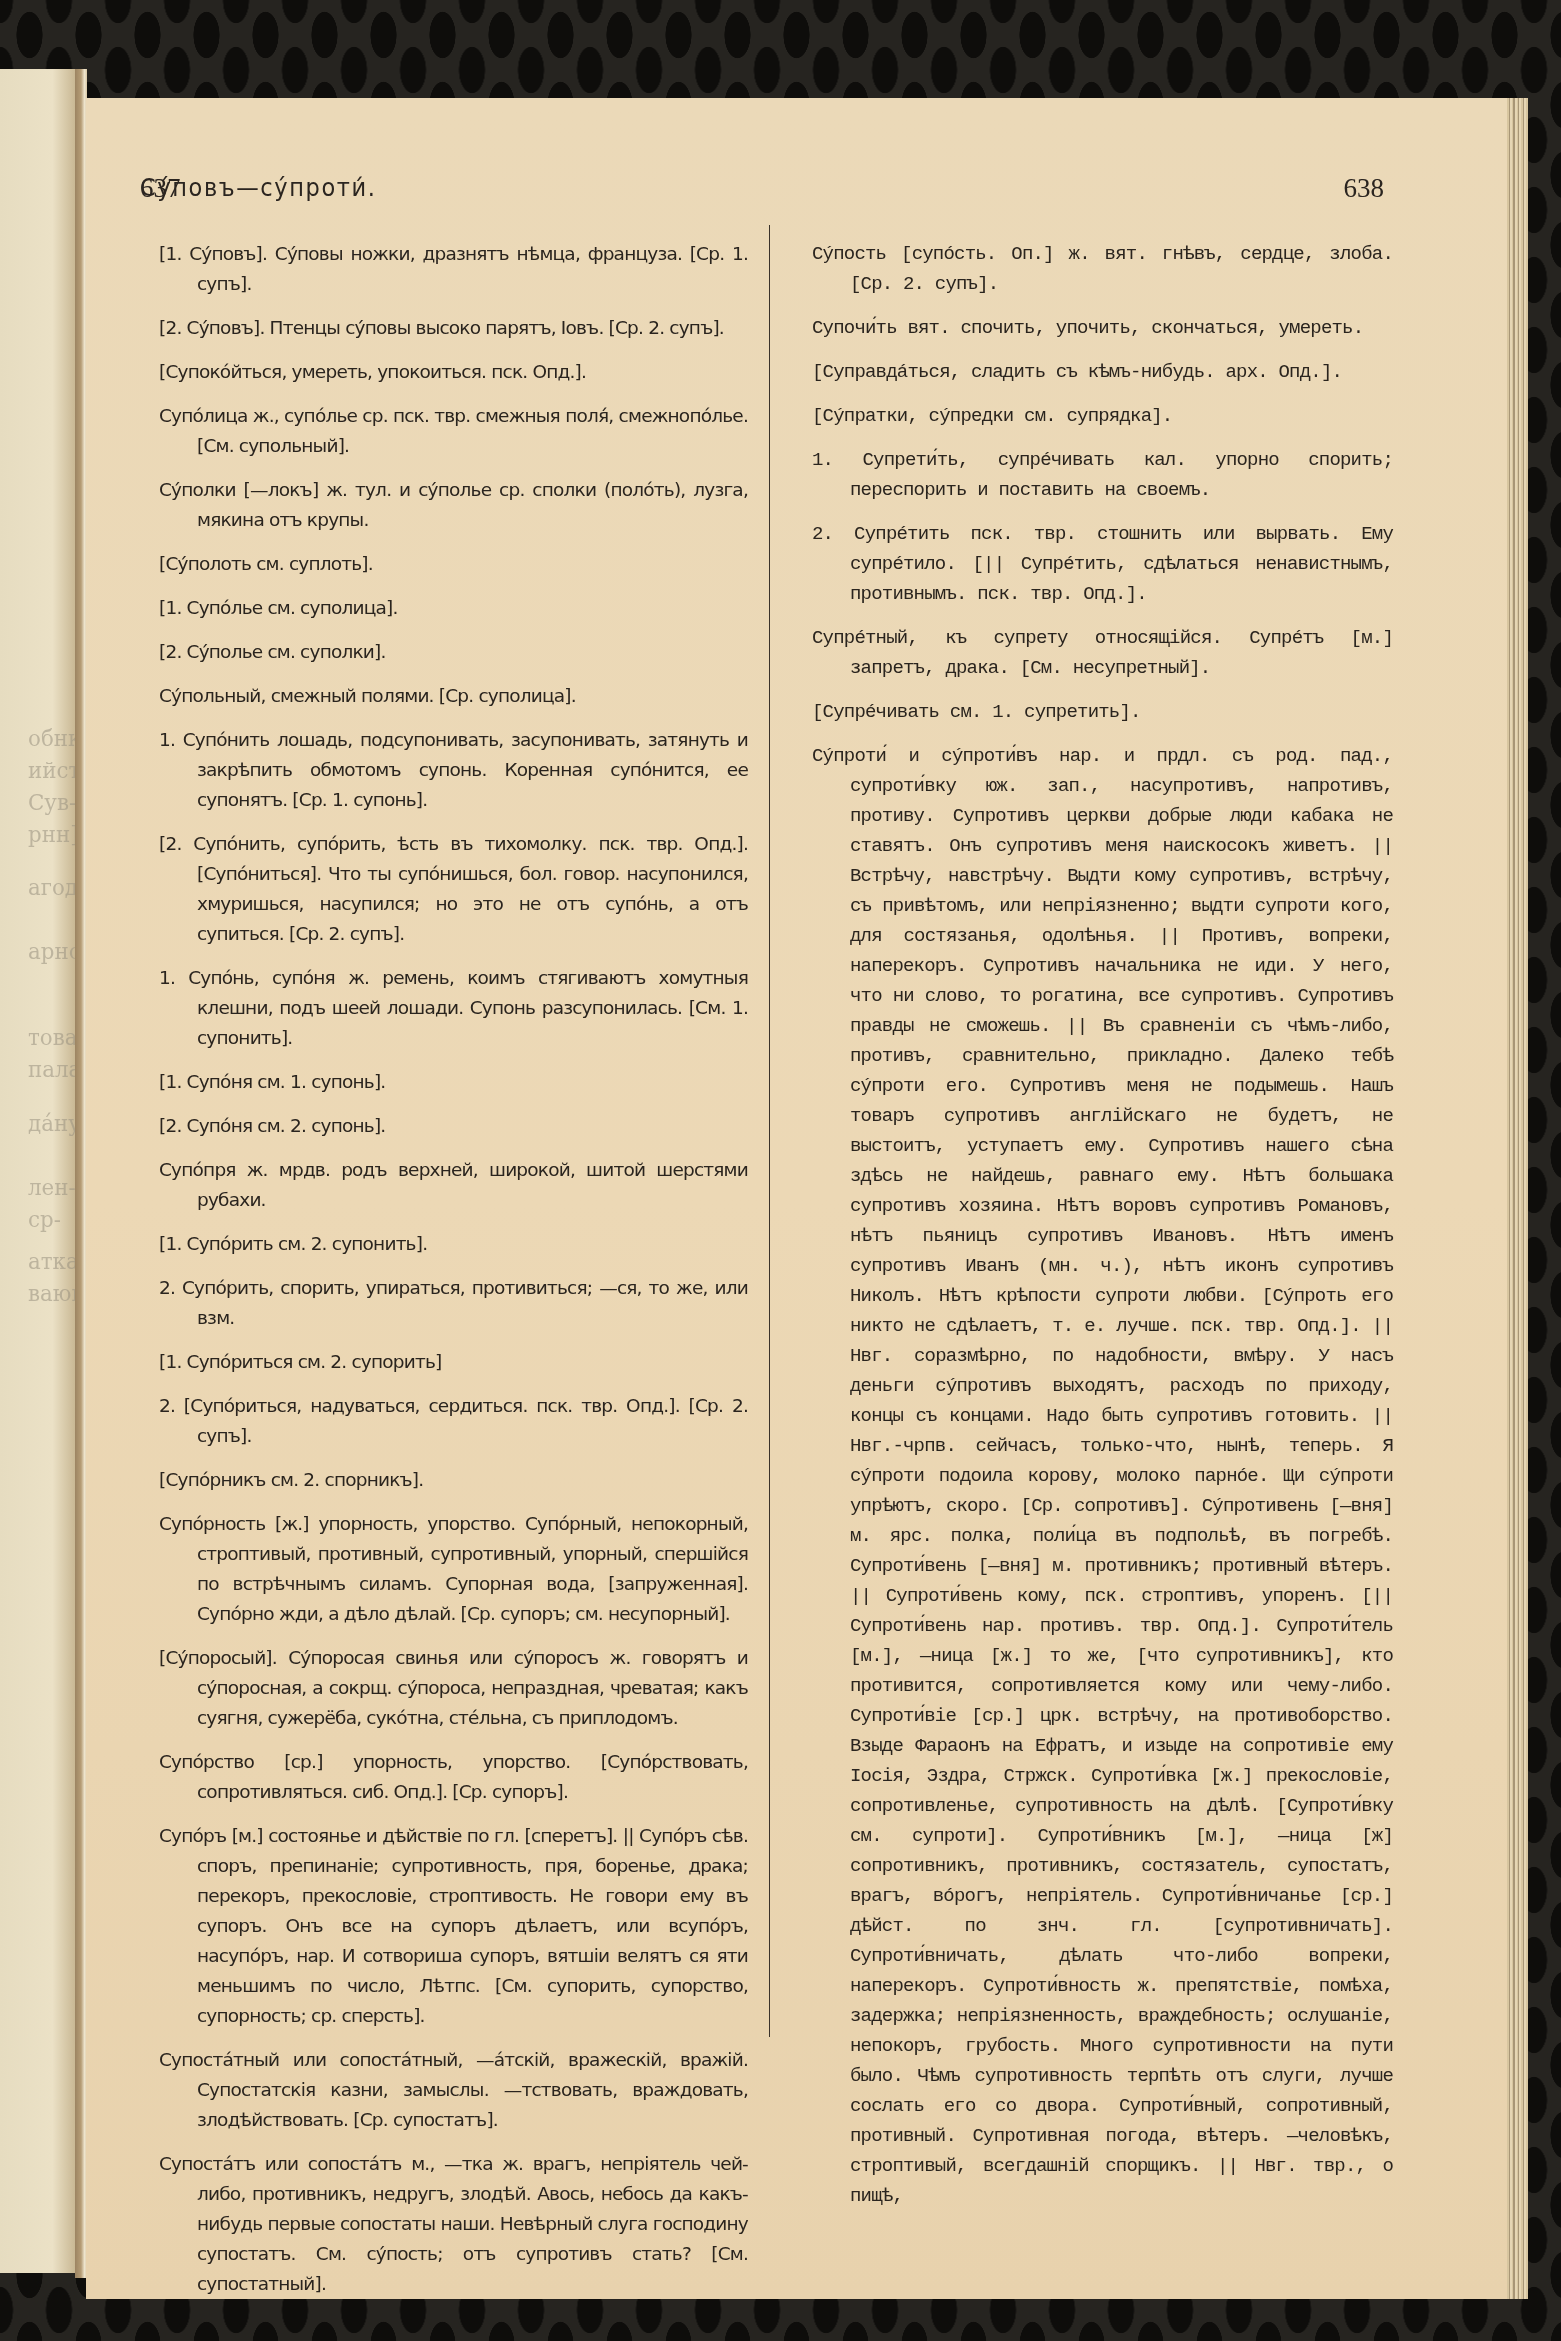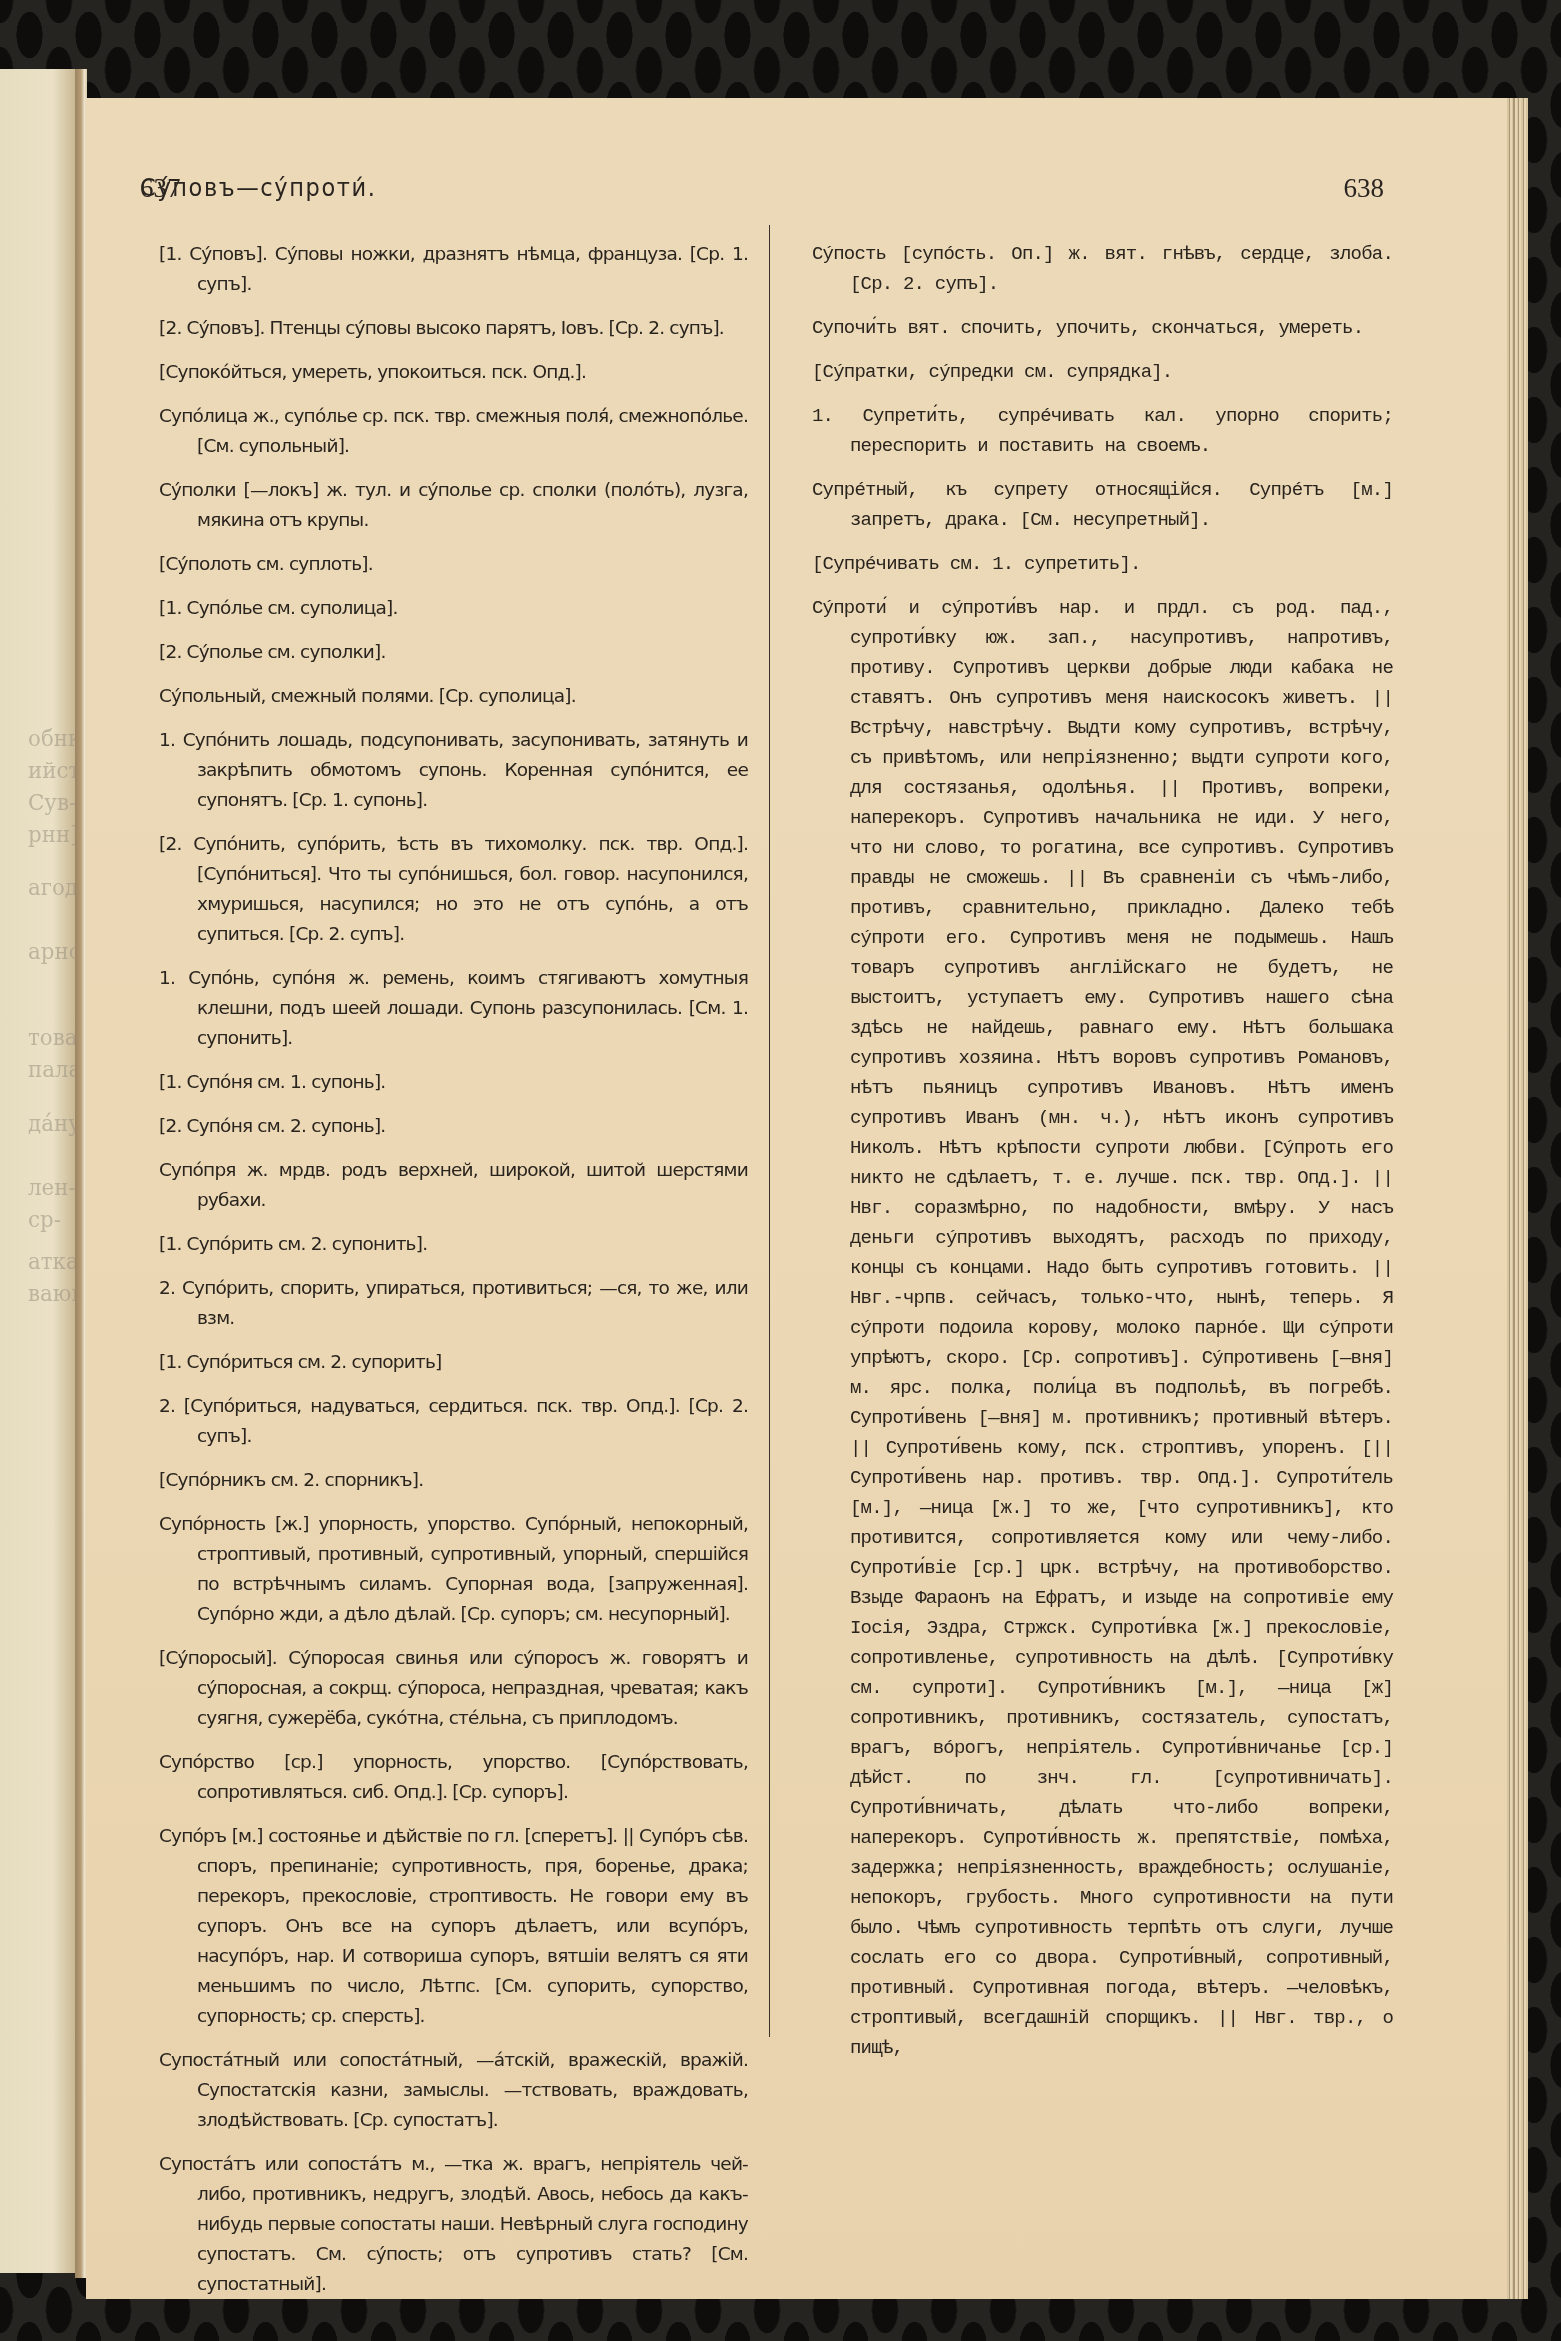--- a/index.html
+++ b/index.html
@@ -101,19 +101,21 @@
   <p class="entry">[Сýпоросый]. Сýпоросая свинья или сýпоросъ ж. говорятъ и сýпоросная, а сокрщ. сýпороса, непраздная, чреватая; какъ суягня, сужерёба, сукóтна, стéльна, съ приплодомъ.</p>
   <p class="entry">Супóрство [ср.] упорность, упорство. [Супóрствовать, сопротивляться. сиб. Опд.]. [Ср. супоръ].</p>
   <p class="entry">Супóръ [м.] состоянье и дѣйствіе по гл. [сперетъ]. || Супóръ сѣв. споръ, препинаніе; супротивность, пря, боренье, драка; перекоръ, прекословіе, строптивость. Не говори ему въ супоръ. Онъ все на супоръ дѣлаетъ, или всупóръ, насупóръ, нар. И сотвориша супоръ, вятшіи велятъ ся яти меньшимъ по число, Лѣтпс. [См. супорить, супорство, супорность; ср. сперсть].</p>
   <p class="entry">Супостáтный или сопостáтный, —áтскій, вражескій, вражій. Супостатскія казни, замыслы. —тствовать, враждовать, злодѣйствовать. [Ср. супостатъ].</p>
   <p class="entry">Супостáтъ или сопостáтъ м., —тка ж. врагъ, непріятель чей-либо, противникъ, недругъ, злодѣй. Авось, небось да какъ-нибудь первые сопостаты наши. Невѣрный слуга господину супостатъ. См. сýпость; отъ супротивъ стать? [См. супостатный].</p>
 </div>
 
 <div class="col right" style="font-size: 19px; line-height: 30px;">
   <p class="entry">Сýпость [супóсть. Оп.] ж. вят. гнѣвъ, сердце, злоба. [Ср. 2. супъ].</p>
   <p class="entry">Супочи́ть вят. спочить, упочить, скончаться, умереть.</p>
+  <p class="entry">[Суправдáться, сладить съ кѣмъ-нибудь. арх. Опд.].</p>
   <p class="entry">[Сýпратки, сýпредки см. супрядка].</p>
   <p class="entry">1. Супрети́ть, супрéчивать кал. упорно спорить; переспорить и поставить на своемъ.</p>
+  <p class="entry">2. Супрéтить пск. твр. стошнить или вырвать. Ему супрéтило. [|| Супрéтить, сдѣлаться ненавистнымъ, противнымъ. пск. твр. Опд.].</p>
   <p class="entry">Супрéтный, къ супрету относящійся. Супрéтъ [м.] запретъ, драка. [См. несупретный].</p>
   <p class="entry">[Супрéчивать см. 1. супретить].</p>
   <p class="entry">Сýпроти́ и сýпроти́въ нар. и прдл. съ род. пад., супроти́вку юж. зап., насупротивъ, напротивъ, противу. Супротивъ церкви добрые люди кабака не ставятъ. Онъ супротивъ меня наискосокъ живетъ. || Встрѣчу, навстрѣчу. Выдти кому супротивъ, встрѣчу, съ привѣтомъ, или непріязненно; выдти супроти кого, для состязанья, одолѣнья. || Противъ, вопреки, наперекоръ. Супротивъ начальника не иди. У него, что ни слово, то рогатина, все супротивъ. Супротивъ правды не сможешь. || Въ сравненіи съ чѣмъ-либо, противъ, сравнительно, прикладно. Далеко тебѣ сýпроти его. Супротивъ меня не подымешь. Нашъ товаръ супротивъ англійскаго не будетъ, не выстоитъ, уступаетъ ему. Супротивъ нашего сѣна здѣсь не найдешь, равнаго ему. Нѣтъ большака супротивъ хозяина. Нѣтъ воровъ супротивъ Романовъ, нѣтъ пьяницъ супротивъ Ивановъ. Нѣтъ именъ супротивъ Иванъ (мн. ч.), нѣтъ иконъ супротивъ Николъ. Нѣтъ крѣпости супроти любви. [Сýпроть его никто не сдѣлаетъ, т. е. лучше. пск. твр. Опд.]. || Нвг. соразмѣрно, по надобности, вмѣру. У насъ деньги сýпротивъ выходятъ, расходъ по приходу, концы съ концами. Надо быть супротивъ готовить. || Нвг.-чрпв. сейчасъ, только-что, нынѣ, теперь. Я сýпроти подоила корову, молоко парнóе. Щи сýпроти упрѣютъ, скоро. [Ср. сопротивъ]. Сýпротивень [—вня] м. ярс. полка, поли́ца въ подпольѣ, въ погребѣ. Супроти́вень [—вня] м. противникъ; противный вѣтеръ. || Супроти́вень кому, пск. строптивъ, упоренъ. [|| Супроти́вень нар. противъ. твр. Опд.]. Супроти́тель [м.], —ница [ж.] то же, [что супротивникъ], кто противится, сопротивляется кому или чему-либо. Супроти́віе [ср.] црк. встрѣчу, на противоборство. Взыде Фараонъ на Ефратъ, и изыде на сопротивіе ему Іосія, Эздра, Стржск. Супроти́вка [ж.] прекословіе, сопротивленье, супротивность на дѣлѣ. [Супроти́вку см. супроти]. Супроти́вникъ [м.], —ница [ж] сопротивникъ, противникъ, состязатель, супостатъ, врагъ, вóрогъ, непріятель. Супроти́вничанье [ср.] дѣйст. по знч. гл. [супротивничать]. Супроти́вничать, дѣлать что-либо вопреки, наперекоръ. Супроти́вность ж. препятствіе, помѣха, задержка; непріязненность, враждебность; ослушаніе, непокоръ, грубость. Много супротивности на пути было. Чѣмъ супротивность терпѣть отъ слуги, лучше сослать его со двора. Супроти́вный, сопротивный, противный. Супротивная погода, вѣтеръ. —человѣкъ, строптивый, всегдашній спорщикъ. || Нвг. твр., о пищѣ,</p>
 </div>
 
 
 </body></html>

